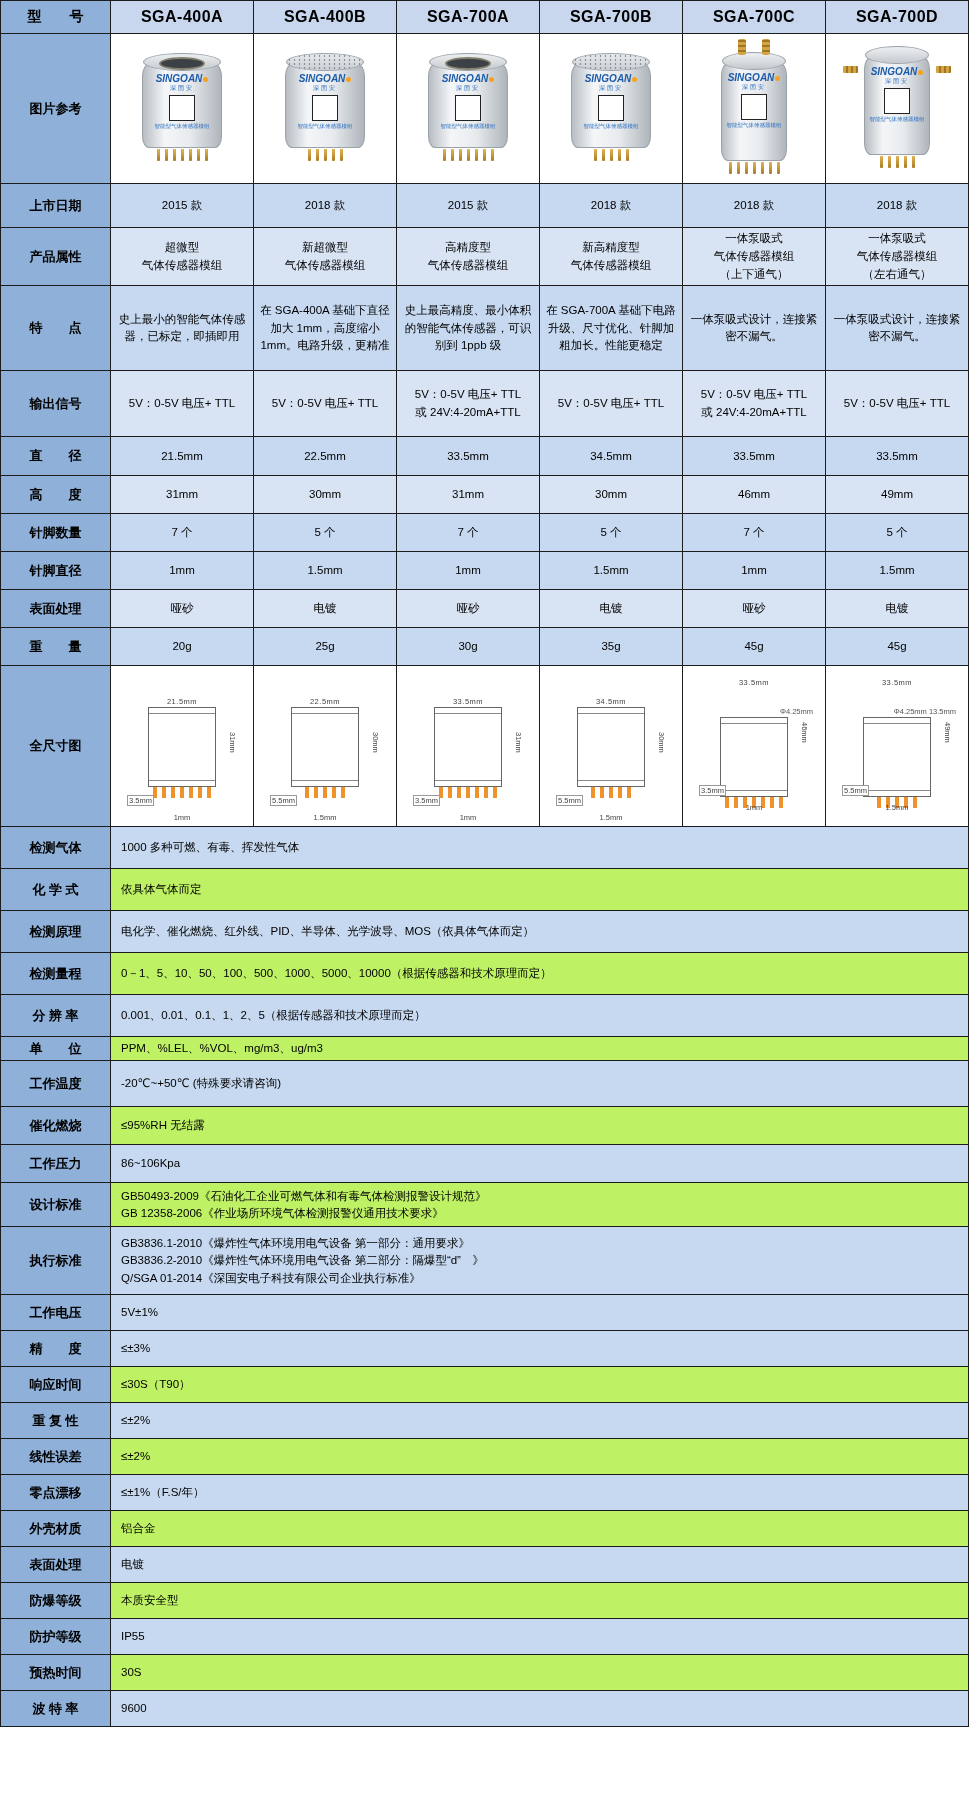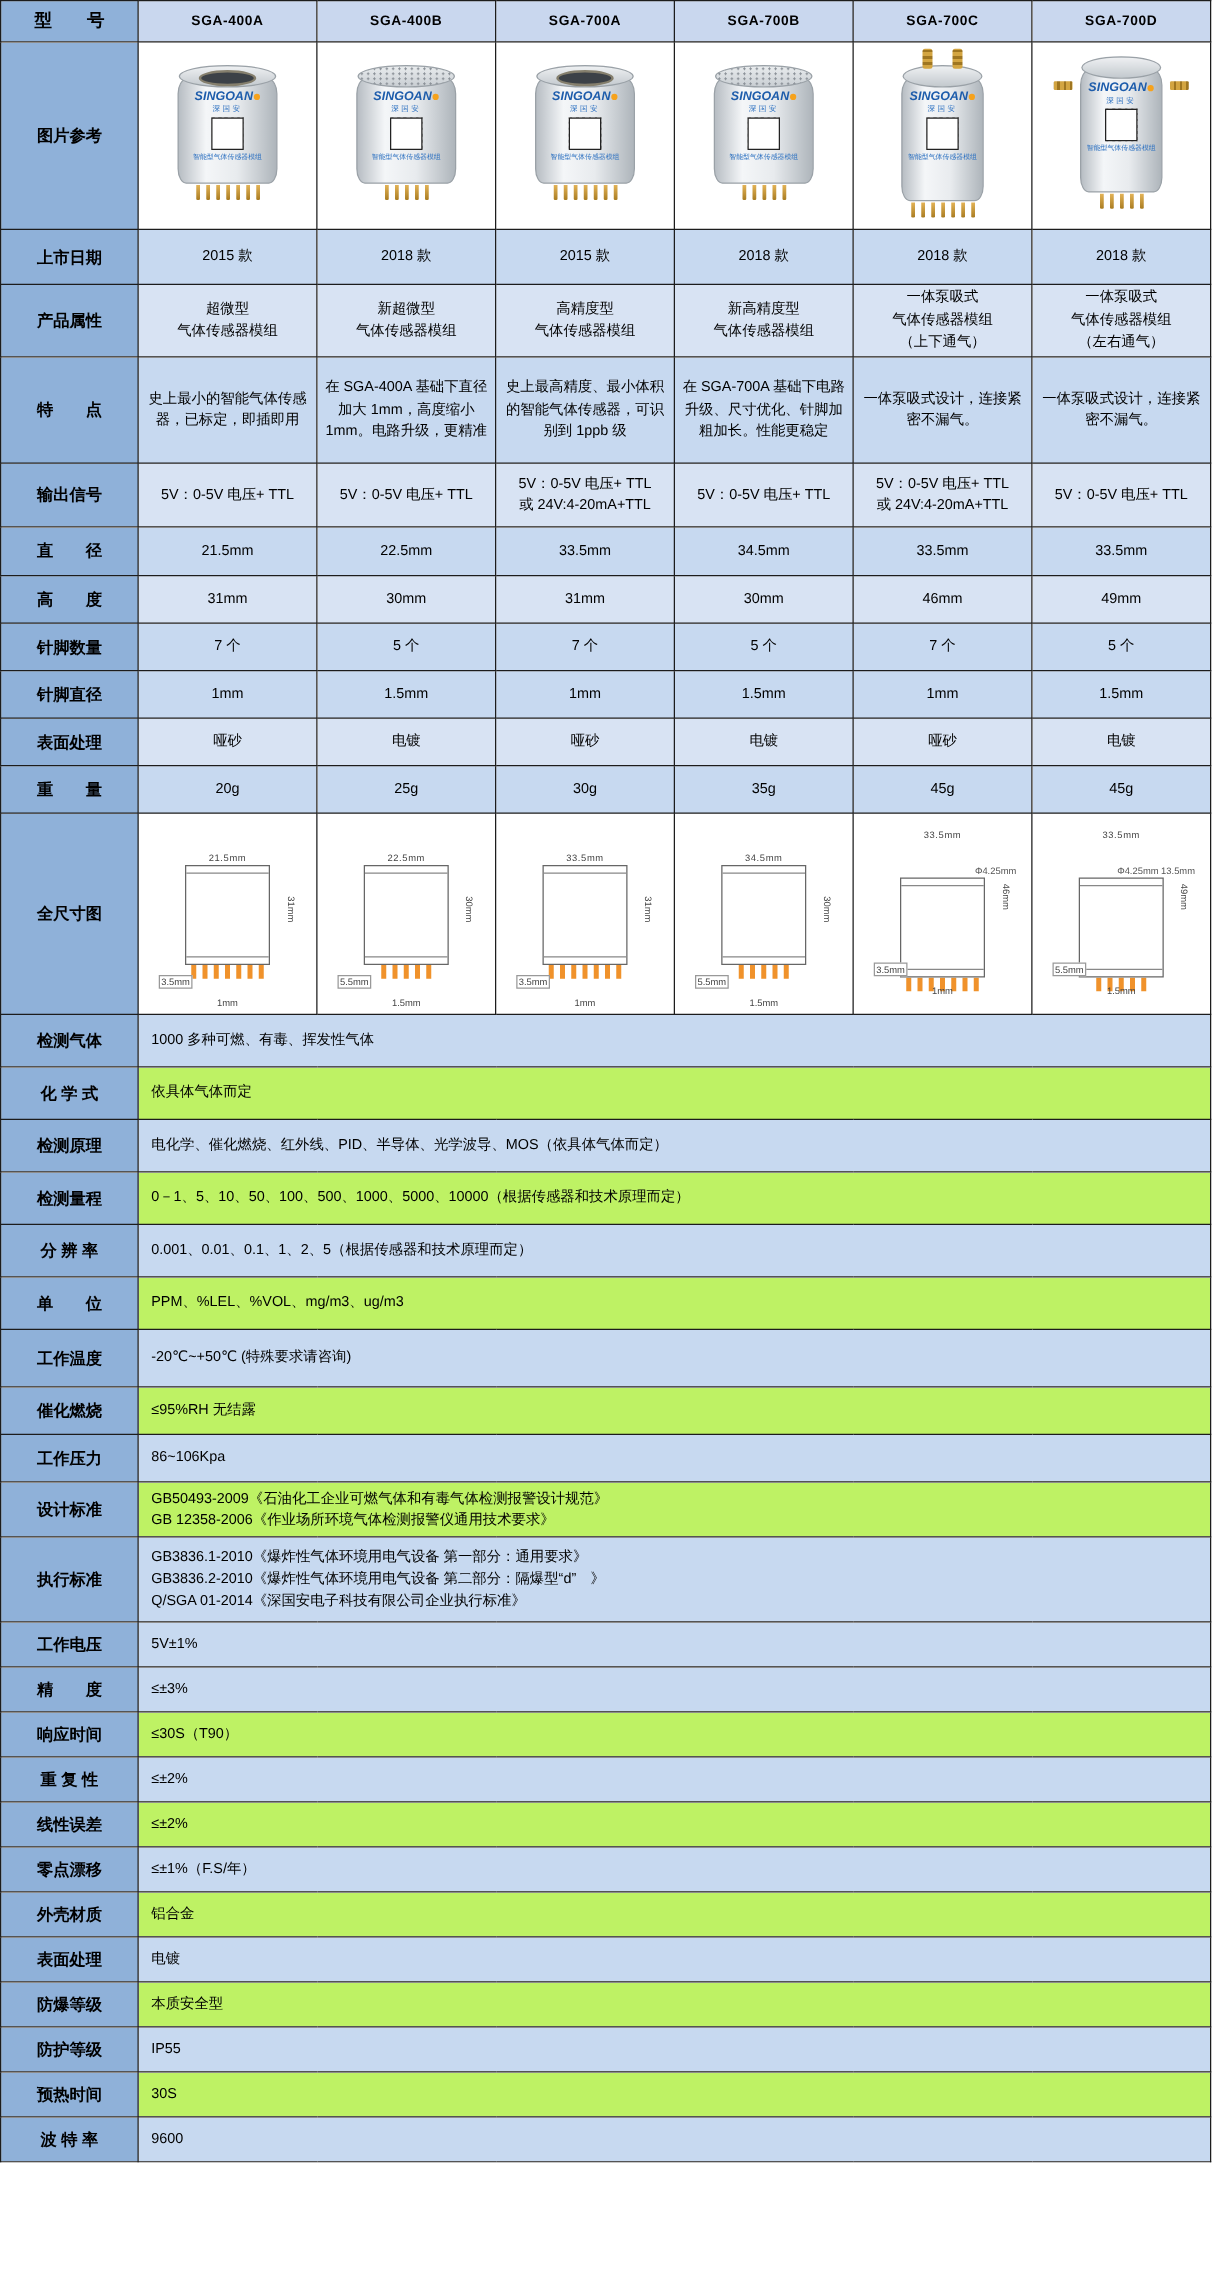--- a/index.html
+++ b/index.html
@@ -3,21 +3,21 @@
 <meta charset="utf-8">
 <style>
   html,body{margin:0;padding:0;background:#fff;}
   body{font-family:"Liberation Sans","DejaVu Sans",sans-serif;color:#000;}
   table.spec{border-collapse:collapse;table-layout:fixed;width:969px;margin:0;}
   table.spec th,table.spec td{border:1px solid #1c1c1c;overflow:hidden;vertical-align:middle;}
   col.c-label{width:110px;}
   
   th.lbl{background:#8fb1d9;font-size:13px;font-weight:bold;text-align:center;padding:2px;}
   
-  th.model{background:#c9d7ee;font-size:11px;font-weight:bold;text-align:center;letter-spacing:.5px;}
+  th.model{background:#c9d7ee;font-size:16px;font-weight:bold;text-align:center;letter-spacing:.5px;}
   th.corner{background:#8fb1d9;font-size:14px;font-weight:bold;}
   
   td.val{font-size:11.5px;text-align:center;padding:2px 5px;white-space:pre-line;line-height:1.55;background:#c7d9f0;}
   tr.rB td.val{background:#d8e3f3;}
   tr.rA td.val{background:#c7d9f0;}
   td.fval{font-size:11.5px;text-align:left;padding:2px 4px 2px 10px;line-height:1.5;background:#c7d9f0;}
   tr.rB td.fval{background:#bef264;}
   td.fval .line{display:block;}
   td.fval .part{display:inline-block;margin-right:58px;}
   
@@ -236,21 +236,21 @@
   </tr>
   <tr class="rA" style="height:85px">
     <th class="lbl">特　　点</th>
     <td class="val">史上最小的智能气体传感器，已标定，即插即用</td>
     <td class="val">在 SGA-400A 基础下直径加大 1mm，高度缩小 1mm。电路升级，更精准</td>
     <td class="val">史上最高精度、最小体积的智能气体传感器，可识别到 1ppb 级</td>
     <td class="val">在 SGA-700A 基础下电路升级、尺寸优化、针脚加粗加长。性能更稳定</td>
     <td class="val">一体泵吸式设计，连接紧密不漏气。</td>
     <td class="val">一体泵吸式设计，连接紧密不漏气。</td>
   </tr>
-  <tr class="rB" style="height:51px">
+  <tr class="rB" style="height:66px">
     <th class="lbl">输出信号</th>
     <td class="val">5V：0-5V 电压+ TTL</td>
     <td class="val">5V：0-5V 电压+ TTL</td>
     <td class="val">5V：0-5V 电压+ TTL
 或 24V:4-20mA+TTL</td>
     <td class="val">5V：0-5V 电压+ TTL</td>
     <td class="val">5V：0-5V 电压+ TTL
 或 24V:4-20mA+TTL</td>
     <td class="val">5V：0-5V 电压+ TTL</td>
   </tr>
@@ -434,21 +434,21 @@
     <td class="fval" colspan="6">电化学、催化燃烧、红外线、PID、半导体、光学波导、MOS（依具体气体而定）</td>
   </tr>
   <tr class="rB" style="height:42px">
     <th class="lbl">检测量程</th>
     <td class="fval" colspan="6">0－1、5、10、50、100、500、1000、5000、10000（根据传感器和技术原理而定）</td>
   </tr>
   <tr class="rA" style="height:42px">
     <th class="lbl">分 辨 率</th>
     <td class="fval" colspan="6">0.001、0.01、0.1、1、2、5（根据传感器和技术原理而定）</td>
   </tr>
-  <tr class="rB" style="height:42px">
+  <tr class="rB" style="height:24px">
     <th class="lbl">单　　位</th>
     <td class="fval" colspan="6">PPM、%LEL、%VOL、mg/m3、ug/m3</td>
   </tr>
   <tr class="rA" style="height:46px">
     <th class="lbl">工作温度</th>
     <td class="fval" colspan="6">-20℃~+50℃ (特殊要求请咨询)</td>
   </tr>
   <tr class="rB" style="height:38px">
     <th class="lbl">催化燃烧</th>
     <td class="fval" colspan="6">≤95%RH 无结露</td>

